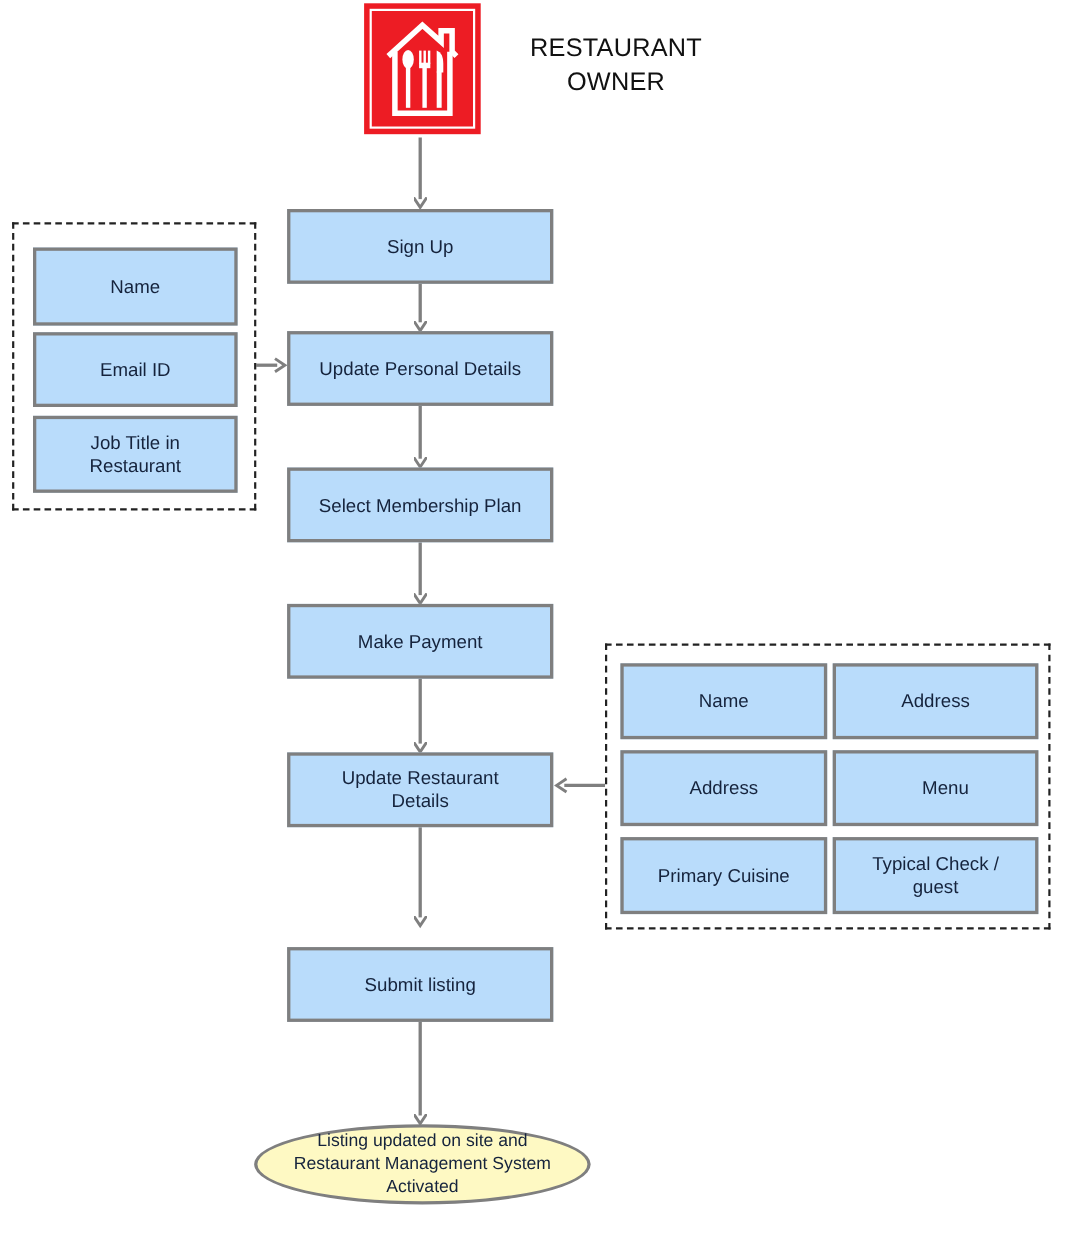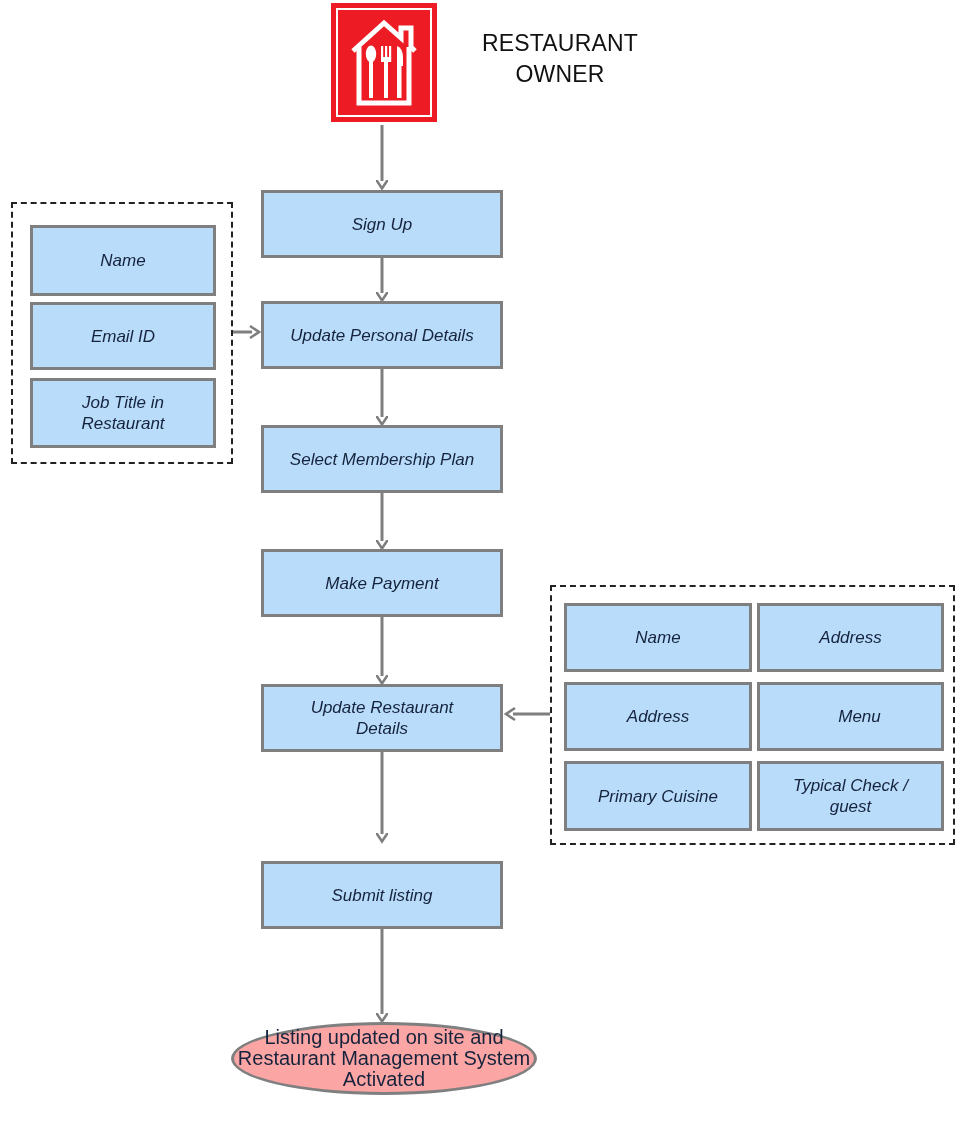--- a/index.html
+++ b/index.html
@@ -72,49 +72,48 @@
     background: #b9dcfb;
     border: 3px solid #7f7f7f;
     display: flex;
     align-items: center;
     justify-content: center;
     text-align: center;
     color: #15233c;
     font-size: 17px;
     line-height: 21px;
     padding: 2px 6px;
-    font-style: italic;
   }
   .node-label {
     display: block;
     width: 100%;
     white-space: pre-line;
   }
 
   
   .group {
     position: absolute;
     box-sizing: border-box;
     border: 2px dashed #222222;
     background: transparent;
   }
 
   
   .terminal {
     position: absolute;
     box-sizing: border-box;
-    background: #fca5a5;
+    background: #fef9c3;
     border: 3px solid #7f7f7f;
     border-radius: 50% / 50%;
     display: flex;
     align-items: center;
     justify-content: center;
     text-align: center;
     color: #15233c;
-    font-size: 20px;
+    font-size: 16px;
     line-height: 21px;
   }
 </style>
 </head>
 <body>
 
 <div id="canvas">
 
   <svg class="svg-layer" viewBox="0 0 972 1127" xmlns="http://www.w3.org/2000/svg">
     <defs>

